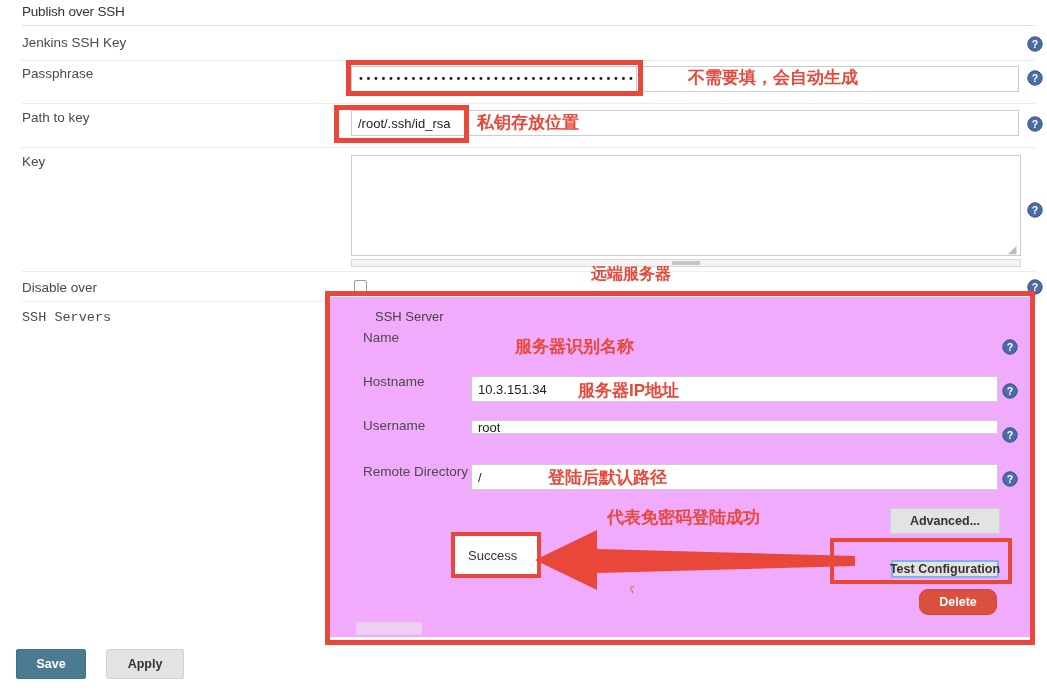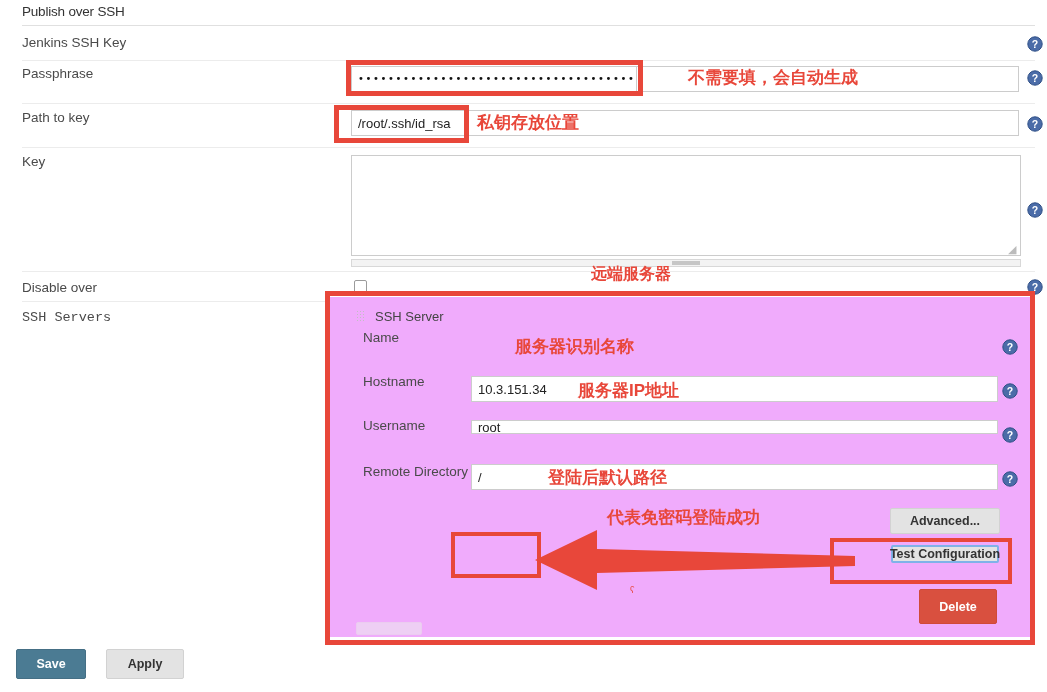--- a/index.html
+++ b/index.html
@@ -286,23 +286,23 @@
       <span>root</span>
     </div>
 
     <div class="row-label" style="left:33px;top:167px;">Remote Directory</div>
     <div class="field" style="left:141px;top:167px;width:527px;height:26px;">
       <span>/</span>
     </div>
 
     <div class="btn btn-grey" style="left:560px;top:211px;width:110px;height:26px;">Advanced...</div>
 
-    <div class="btn btn-grey-focus" style="left:561px;top:248px;width:108px;height:18px;">Test Configuration</div>
-
-    <div class="btn btn-red" style="left:589px;top:292px;width:78px;height:35px;">Delete</div>
+    <div class="btn btn-grey-focus" style="left:561px;top:263px;width:108px;height:18px;">Test Configuration</div>
+
+    <div class="btn btn-red" style="left:589px;top:292px;width:78px;height:26px;border-radius:9px;">Delete</div>
 
     <div class="btn btn-ghost" style="left:26px;top:325px;width:66px;height:13px;"></div>
   </div>
 
   <div class="help" style="left:1002px;top:339px;">
     <svg width="16" height="16" viewBox="0 0 16 16">
       <circle cx="8" cy="8" r="7.2" fill="#4b6ca8" stroke="#2f4f86" stroke-width="1"></circle>
       <text x="8" y="12" font-size="10.5" font-family="Liberation Sans, sans-serif" font-weight="bold" fill="#ffffff" text-anchor="middle">?</text>
     </svg>
   </div>
@@ -318,20 +318,23 @@
       <text x="8" y="12" font-size="10.5" font-family="Liberation Sans, sans-serif" font-weight="bold" fill="#ffffff" text-anchor="middle">?</text>
     </svg>
   </div>
   <div class="help" style="left:1002px;top:471px;">
     <svg width="16" height="16" viewBox="0 0 16 16">
       <circle cx="8" cy="8" r="7.2" fill="#4b6ca8" stroke="#2f4f86" stroke-width="1"></circle>
       <text x="8" y="12" font-size="10.5" font-family="Liberation Sans, sans-serif" font-weight="bold" fill="#ffffff" text-anchor="middle">?</text>
     </svg>
   </div>
 
+  <div class="success-box" style="left:455px;top:535px;width:82px;height:40px;">
+    <span>Success</span>
+  </div>
 
   <div class="btn btn-blue" style="left:16px;top:649px;width:70px;height:30px;">Save</div>
   <div class="btn btn-grey" style="left:106px;top:649px;width:78px;height:30px;">Apply</div>
 
   <div class="hl" style="left:346px;top:60px;width:297px;height:36px;"></div>
   <div class="hl" style="left:334px;top:105px;width:135px;height:38px;"></div>
   <div class="hl" style="left:325px;top:291px;width:710px;height:354px;"></div>
   <div class="hl hl-thin" style="left:451px;top:532px;width:90px;height:46px;"></div>
   <div class="hl hl-thin" style="left:830px;top:538px;width:182px;height:46px;"></div>
 

